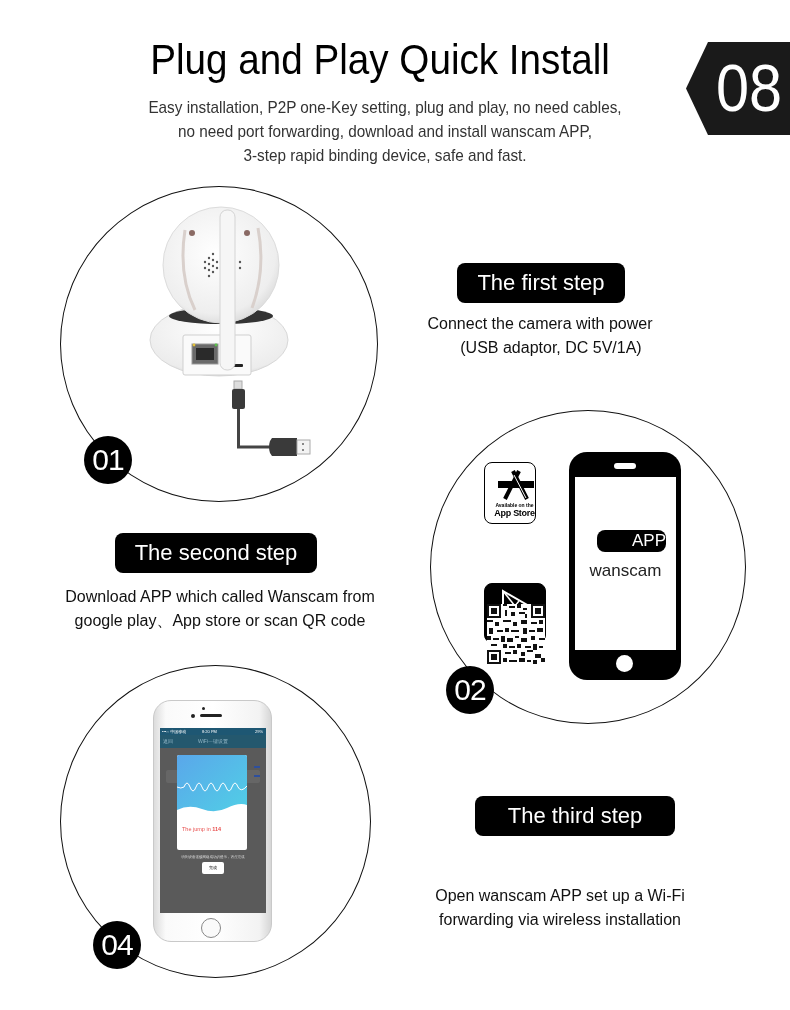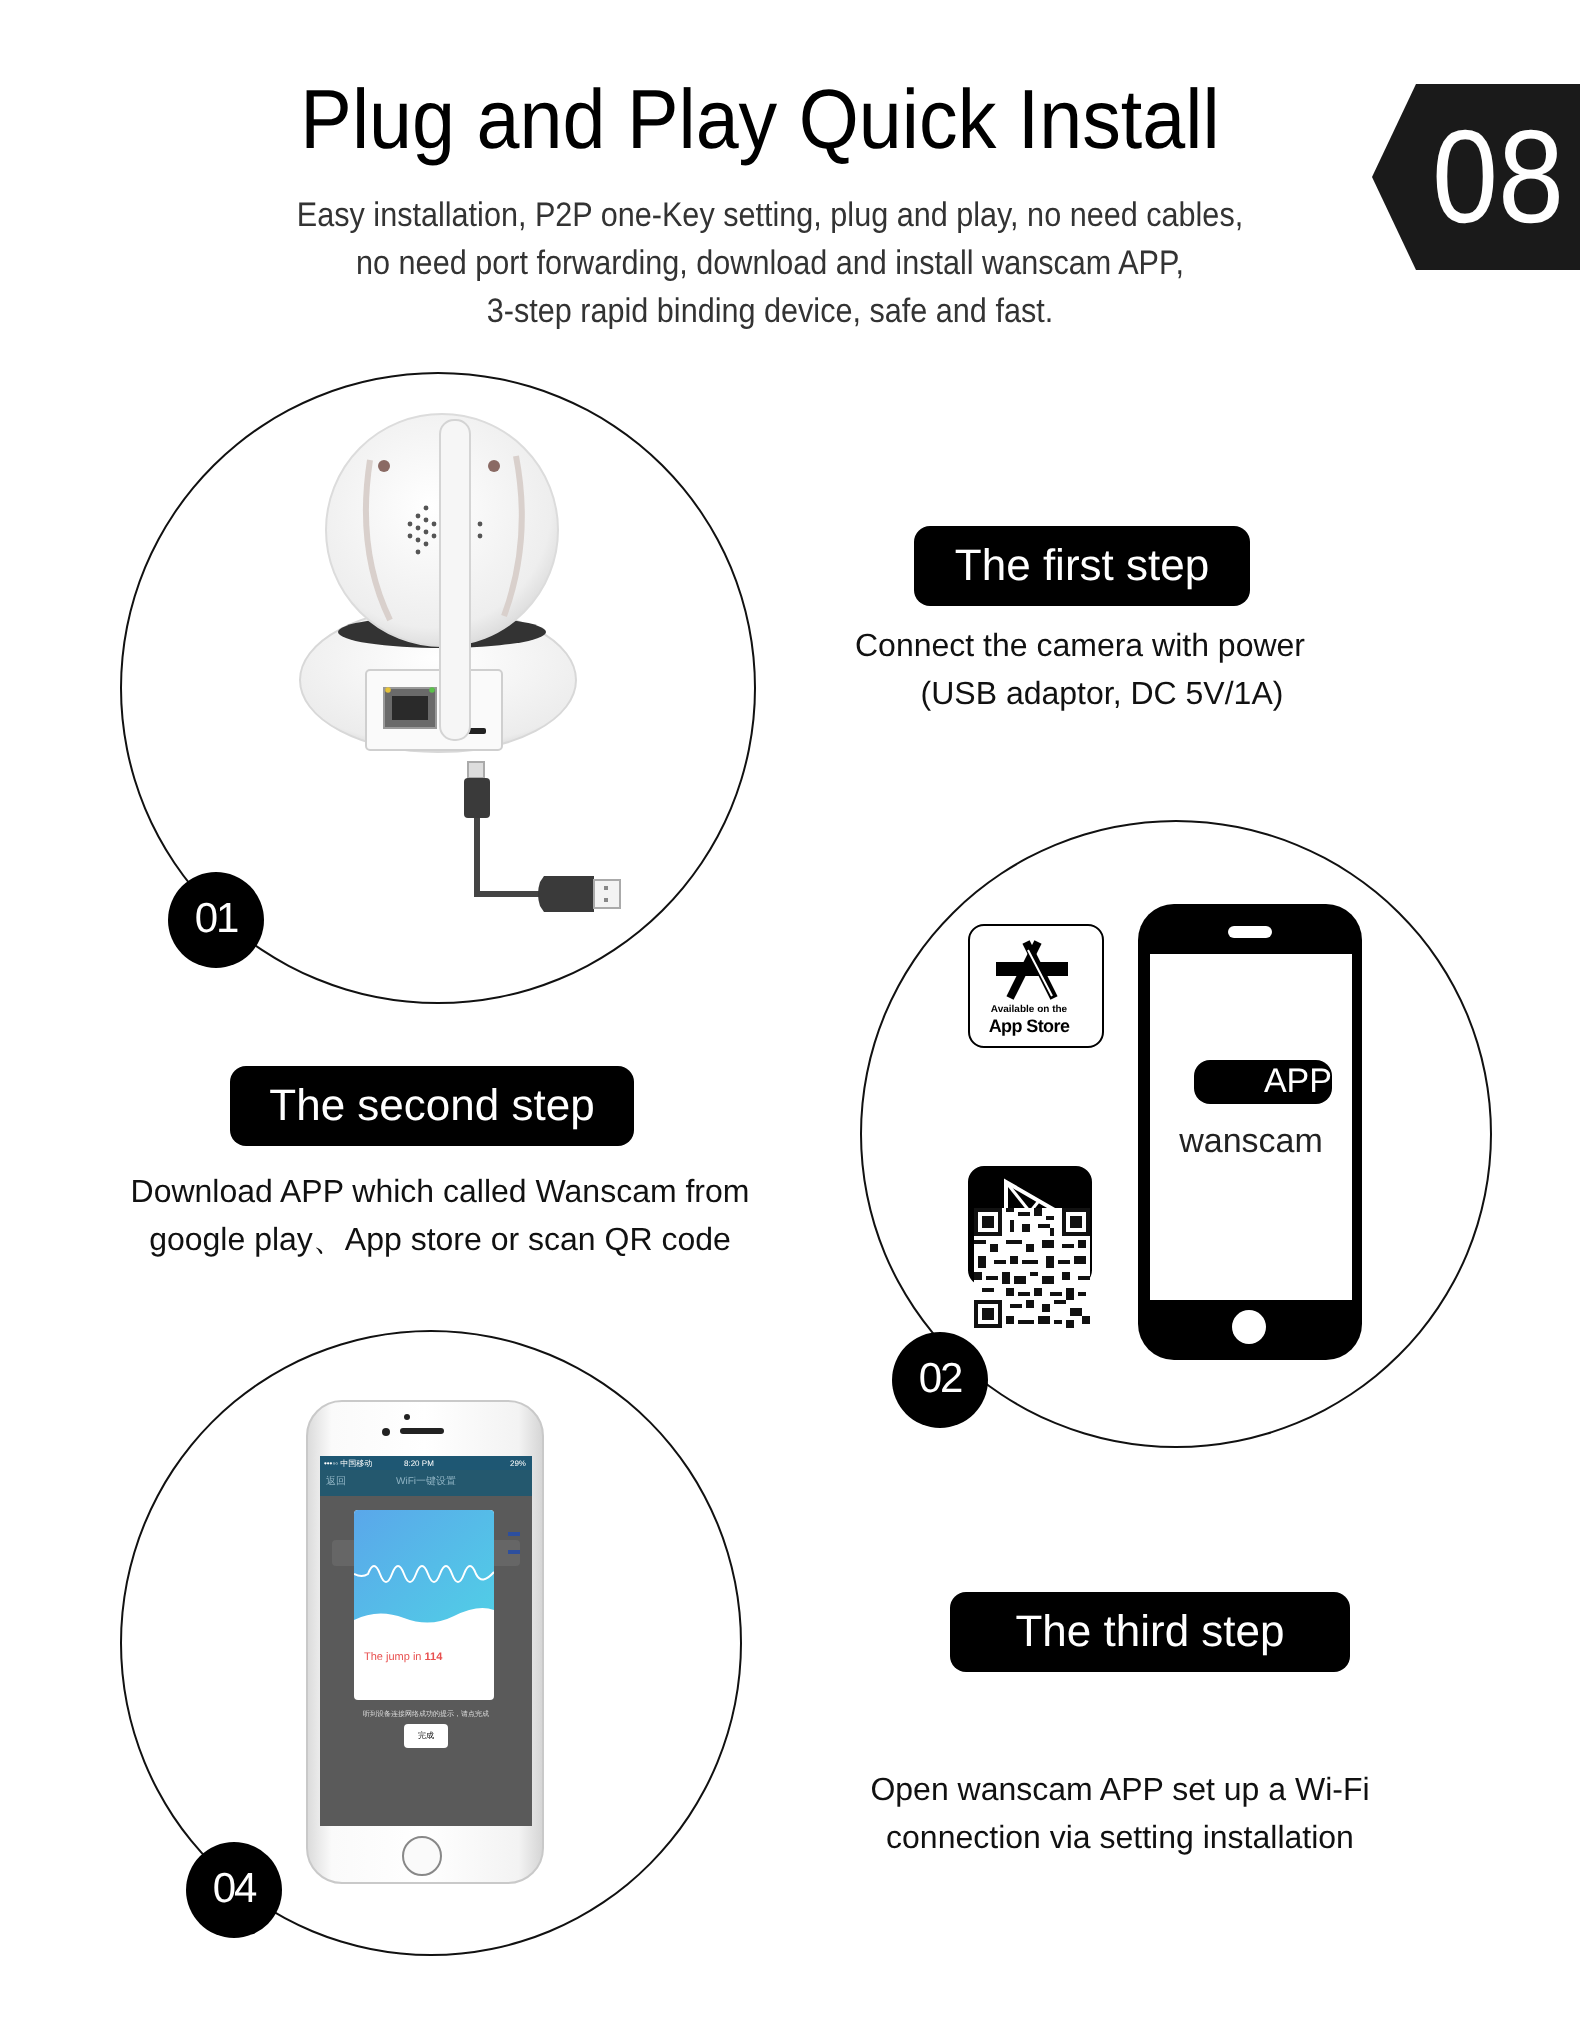--- a/index.html
+++ b/index.html
@@ -10,21 +10,21 @@
            letter-spacing:0px; color:#000; transform:scaleX(0.92); transform-origin:380px 0; }
   .subtitle { left:60px; width:650px; top:96px; text-align:center; font-size:17px; line-height:24px; color:#333;
               transform:scaleX(0.9); transform-origin:325px 0; }
   .subtitle div { white-space:nowrap; }
   .corner-badge { left:686px; top:42px; width:104px; height:70px; }
   .corner-badge svg { position:absolute; left:0; top:0; }
   .corner-badge .num { position:absolute; left:18px; top:4px; width:90px; text-align:center;
                        font-size:66px; color:#fff; line-height:84px; transform:scaleX(0.9); }
   .ring { border:1px solid #111; border-radius:50%; box-sizing:border-box; background:#fff; }
   .step-badge { width:48px; height:48px; border-radius:50%; background:#000; color:#fff;
-                text-align:center; line-height:48px; font-size:21px; letter-spacing:-1px; }
+                text-align:center; line-height:48px; font-size:30px; letter-spacing:-1px; }
   .pill { background:#000; color:#fff; border-radius:8px; height:40px; line-height:40px;
           text-align:center; font-size:22px; }
   .desc { text-align:center; font-size:16px; line-height:24px; color:#111; white-space:nowrap; }
   .store-badge { border:1.5px solid #000; border-radius:8px; box-sizing:border-box; background:#fff; }
   .store-badge.dark { background:#000; }
   .phone-black { background:#000; border-radius:18px; }
   .phone-screen { background:#fff; }
   .app-pill { background:#000; color:#fff; border-radius:8px; text-align:center; font-size:17px; line-height:22px; }
   .wanscam { text-align:center; font-size:17px; color:#222; }
 </style>
@@ -112,21 +112,21 @@
 </div>
 
 <div class="abs pill" style="left:115px; top:533px; width:202px;">The second step</div>
 <div class="abs desc" style="left:20px; top:585px; width:400px;">
   <div>Download APP which called Wanscam from</div>
   <div>google play、App store or scan QR code</div>
 </div>
 
 <div class="abs ring" style="left:430px; top:410px; width:316px; height:314px;"></div>
 
-<div class="abs store-badge" style="left:484px; top:462px; width:68px; height:62px;">
+<div class="abs store-badge" style="left:484px; top:462px; width:52px; height:62px;">
   <svg class="abs" style="left:10px; top:4px;" width="42" height="36" viewBox="0 0 42 36">
     <rect x="3" y="14" width="36" height="7" fill="#000"></rect>
     <line x1="10" y1="32" x2="24" y2="4" stroke="#000" stroke-width="4"></line>
     <line x1="18" y1="4" x2="32" y2="32" stroke="#000" stroke-width="4"></line>
     <line x1="19" y1="8" x2="31" y2="31" stroke="#fff" stroke-width="1"></line>
   </svg>
   <div class="abs" style="left:0; top:39px; width:59px; text-align:center; font-size:5px; font-weight:bold;">Available on the</div>
   <div class="abs" style="left:0; top:45px; width:59px; text-align:center; font-size:9px; font-weight:bold; letter-spacing:-0.3px;">App Store</div>
 </div>
 
@@ -254,14 +254,14 @@
   <div class="abs" style="left:5px; top:127px; width:96px; text-align:center; font-size:3.5px; color:#ddd; white-space:nowrap; overflow:hidden;">听到设备连接网络成功的提示，请点完成</div>
   <div class="abs" style="left:42px; top:134px; width:22px; height:12px; background:#fff; border-radius:2px; font-size:4px; text-align:center; line-height:12px;">完成</div>
 </div>
 <div class="abs" style="left:201px; top:918px; width:20px; height:20px; border:1px solid #888; border-radius:50%; box-sizing:border-box; background:#fafafa;"></div>
 
 <div class="abs step-badge" style="left:93px; top:921px;">04</div>
 
 <div class="abs pill" style="left:475px; top:796px; width:200px;">The third step</div>
 <div class="abs desc" style="left:400px; top:884px; width:320px;">
   <div>Open wanscam APP set up a Wi-Fi</div>
-  <div>connection via setting installation</div>
+  <div>forwarding via wireless installation</div>
 </div>
 
 </body></html>

